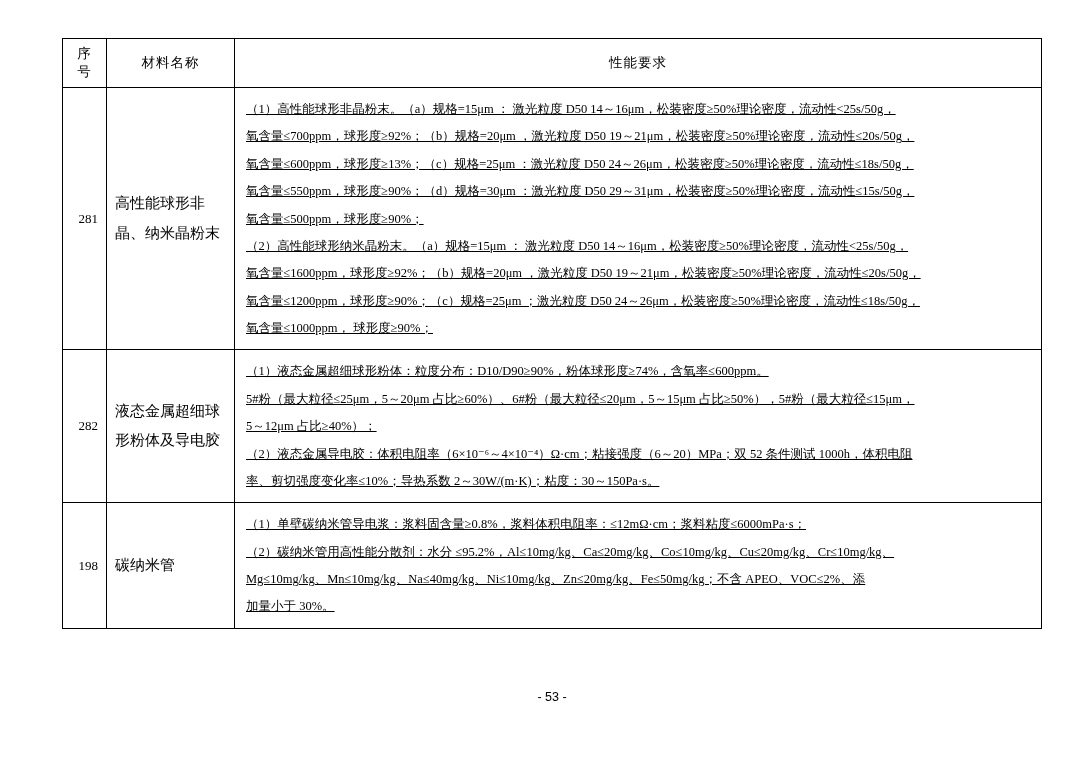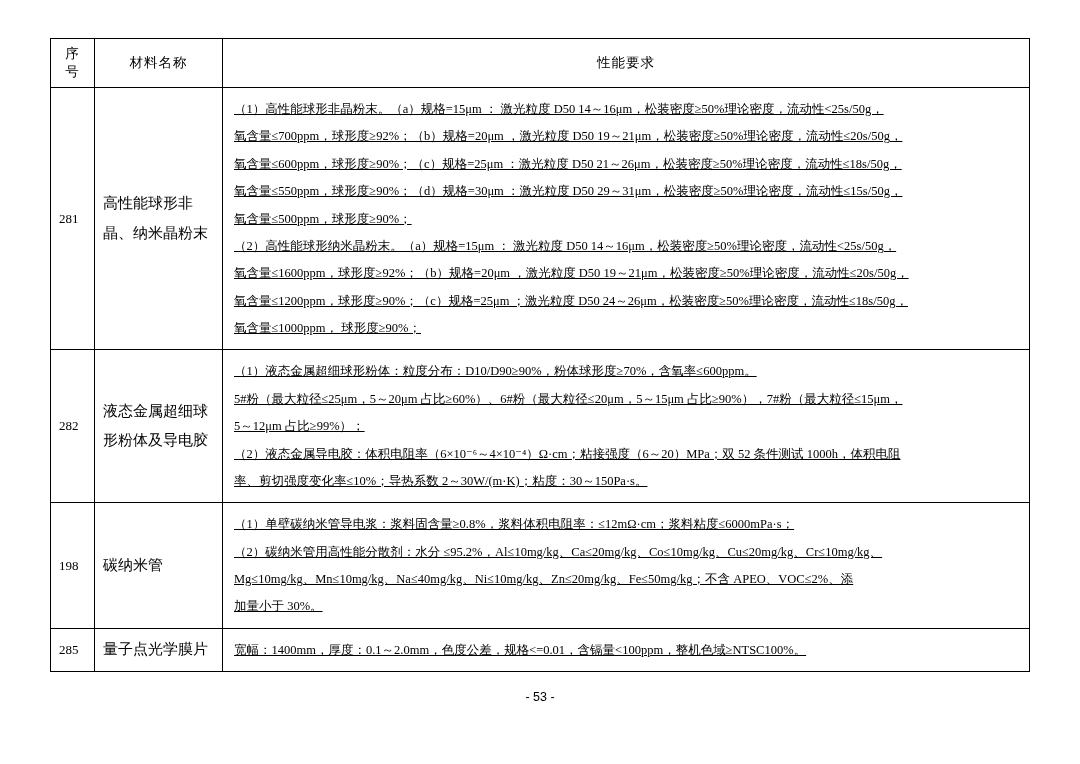--- a/index.html
+++ b/index.html
@@ -10,21 +10,21 @@
   body {
     width: 1080px;
     height: 764px;
     font-family: "Liberation Serif", "DejaVu Serif", serif;
     color: #000000;
     position: relative;
     overflow: hidden;
   }
   .page {
     position: absolute;
-    left: 0;
+    left: 12px;
     top: 0;
     width: 1068px;
     height: 764px;
     box-sizing: border-box;
   }
   .doc-table {
     position: absolute;
     left: 50px;
     top: 38px;
     width: 980px;
@@ -41,21 +41,21 @@
   .col-name { width: 128px; }
   .col-req { width: auto; }
 
   thead td {
     text-align: center;
     font-size: 13.5px;
     letter-spacing: 1px;
     padding: 7px 4px;
   }
   .cell-no {
-    text-align: left;
+    text-align: right;
     font-size: 13px;
     vertical-align: middle;
   }
   .cell-name {
     font-size: 15px;
     line-height: 1.95;
     vertical-align: middle;
     padding-left: 10px;
     padding-right: 4px;
   }
@@ -101,55 +101,48 @@
         <td>性能要求</td>
       </tr>
     </thead>
     <tbody>
       <tr class="row-tall">
         <td class="cell-no">281</td>
         <td class="cell-name">高性能球形非晶、纳米晶粉末</td>
         <td class="cell-req">
           <p>（1）高性能球形非晶粉末。（a）规格=15μm ： 激光粒度 D50 14～16μm，松装密度≥50%理论密度，流动性&lt;25s/50g，</p>
           <p>氧含量≤700ppm，球形度≥92%；（b）规格=20μm ，激光粒度 D50 19～21μm，松装密度≥50%理论密度，流动性≤20s/50g，</p>
-          <p>氧含量≤600ppm，球形度≥90%；（c）规格=25μm ：激光粒度 D50 21～26μm，松装密度≥50%理论密度，流动性≤18s/50g，</p>
+          <p>氧含量≤600ppm，球形度≥13%；（c）规格=25μm ：激光粒度 D50 24～26μm，松装密度≥50%理论密度，流动性≤18s/50g，</p>
           <p>氧含量≤550ppm，球形度≥90%；（d）规格=30μm ：激光粒度 D50 29～31μm，松装密度≥50%理论密度，流动性≤15s/50g，</p>
           <p>氧含量≤500ppm，球形度≥90%；</p>
           <p>（2）高性能球形纳米晶粉末。（a）规格=15μm ： 激光粒度 D50 14～16μm，松装密度≥50%理论密度，流动性&lt;25s/50g，</p>
           <p>氧含量≤1600ppm，球形度≥92%；（b）规格=20μm ，激光粒度 D50 19～21μm，松装密度≥50%理论密度，流动性≤20s/50g，</p>
           <p>氧含量≤1200ppm，球形度≥90%；（c）规格=25μm ；激光粒度 D50 24～26μm，松装密度≥50%理论密度，流动性≤18s/50g，</p>
           <p>氧含量≤1000ppm， 球形度≥90%；</p>
         </td>
       </tr>
       <tr class="row-tall">
         <td class="cell-no">282</td>
         <td class="cell-name">液态金属超细球形粉体及导电胶</td>
         <td class="cell-req">
-          <p>（1）液态金属超细球形粉体：粒度分布：D10/D90≥90%，粉体球形度≥70%，含氧率≤600ppm。</p>
-          <p>5#粉（最大粒径≤25μm，5～20μm 占比≥60%）、6#粉（最大粒径≤20μm，5～15μm 占比≥90%），7#粉（最大粒径≤15μm，</p>
-          <p>5～12μm 占比≥99%）；</p>
+          <p>（1）液态金属超细球形粉体：粒度分布：D10/D90≥90%，粉体球形度≥74%，含氧率≤600ppm。</p>
+          <p>5#粉（最大粒径≤25μm，5～20μm 占比≥60%）、6#粉（最大粒径≤20μm，5～15μm 占比≥50%），5#粉（最大粒径≤15μm，</p>
+          <p>5～12μm 占比≥40%）；</p>
           <p>（2）液态金属导电胶：体积电阻率（6×10⁻⁶～4×10⁻⁴）Ω·cm；粘接强度（6～20）MPa；双 52 条件测试 1000h，体积电阻</p>
           <p>率、剪切强度变化率≤10%；导热系数 2～30W/(m·K)；粘度：30～150Pa·s。</p>
         </td>
       </tr>
       <tr class="row-tall">
         <td class="cell-no">198</td>
         <td class="cell-name">碳纳米管</td>
         <td class="cell-req">
           <p>（1）单壁碳纳米管导电浆：浆料固含量≥0.8%，浆料体积电阻率：≤12mΩ·cm；浆料粘度≤6000mPa·s；</p>
           <p>（2）碳纳米管用高性能分散剂：水分 ≤95.2%，Al≤10mg/kg、Ca≤20mg/kg、Co≤10mg/kg、Cu≤20mg/kg、Cr≤10mg/kg、</p>
           <p>Mg≤10mg/kg、Mn≤10mg/kg、Na≤40mg/kg、Ni≤10mg/kg、Zn≤20mg/kg、Fe≤50mg/kg；不含 APEO、VOC≤2%、添</p>
           <p>加量小于 30%。</p>
         </td>
       </tr>
-      <tr>
-        <td class="cell-no">285</td>
-        <td class="cell-name">量子点光学膜片</td>
-        <td class="cell-req">
-          <p>宽幅：1400mm，厚度：0.1～2.0mm，色度公差，规格&lt;=0.01，含镉量&lt;100ppm，整机色域≥NTSC100%。</p>
-        </td>
-      </tr>
     </tbody>
   </table>
 
   <div class="page-number">- 53 -</div>
 
 </div>
 
 </body></html>

